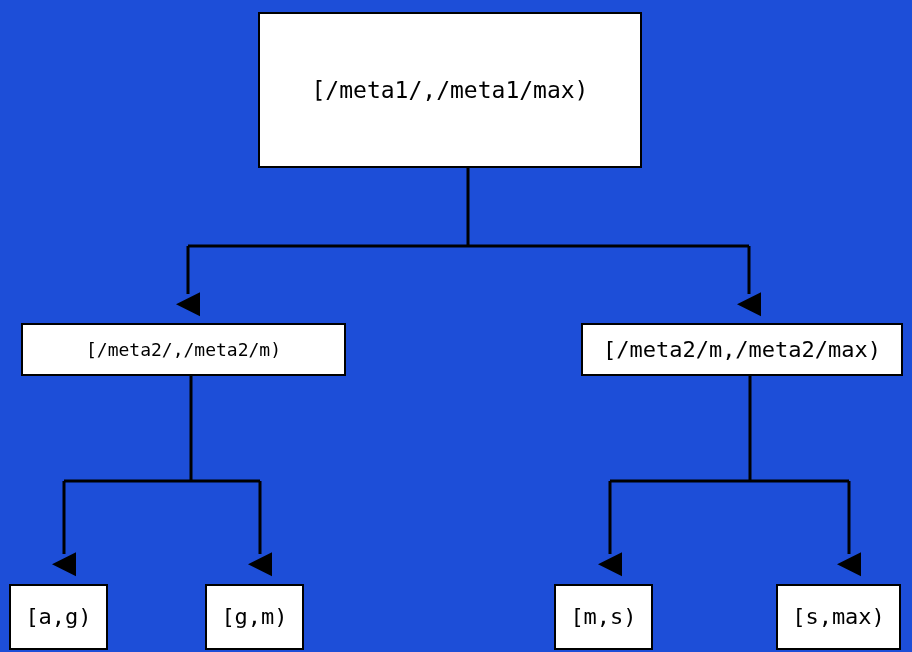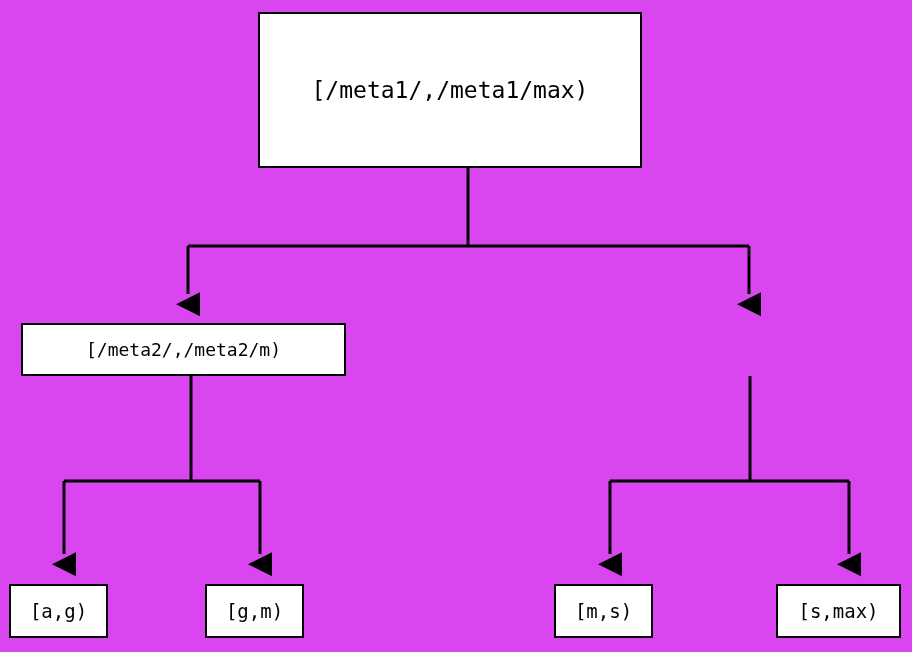--- a/index.html
+++ b/index.html
@@ -8,21 +8,21 @@
     padding: 0;
     background: #ffffff;
   }
   body {
     font-family: "DejaVu Sans Mono", "Liberation Mono", monospace;
   }
   #diagram-canvas {
     position: relative;
     width: 912px;
     height: 652px;
-    background: #d946ef;
+    background: #1d4ed8;
     overflow: hidden;
   }
   #edge-layer {
     position: absolute;
     left: 0;
     top: 0;
     width: 912px;
     height: 652px;
   }
   .node-box {
@@ -62,22 +62,22 @@
   #node-mid-right {
     left: 581px;
     top: 323px;
     width: 322px;
     height: 53px;
     font-size: 22px;
   }
   
   .leaf-box {
     top: 584px;
-    height: 54px;
-    font-size: 19px;
+    height: 66px;
+    font-size: 22px;
   }
   #node-leaf-ag   { left: 9px;   width: 99px; }
   #node-leaf-gm   { left: 205px; width: 99px; }
   #node-leaf-ms   { left: 554px; width: 99px; }
   #node-leaf-smax { left: 776px; width: 125px; }
 </style>
 </head>
 <body>
 
 <div id="diagram-canvas">
@@ -130,20 +130,23 @@
   </svg>
 
   <div class="node-box" id="node-root">
     <span class="node-label">[/meta1/,/meta1/max)</span>
   </div>
 
   <div class="node-box" id="node-mid-left">
     <span class="node-label">[/meta2/,/meta2/m)</span>
   </div>
 
+  <div class="node-box" id="node-mid-right">
+    <span class="node-label">[/meta2/m,/meta2/max)</span>
+  </div>
 
   <div class="node-box leaf-box" id="node-leaf-ag">
     <span class="node-label">[a,g)</span>
   </div>
 
   <div class="node-box leaf-box" id="node-leaf-ms">
     <span class="node-label">[m,s)</span>
   </div>
 
   <div class="node-box leaf-box" id="node-leaf-gm">

